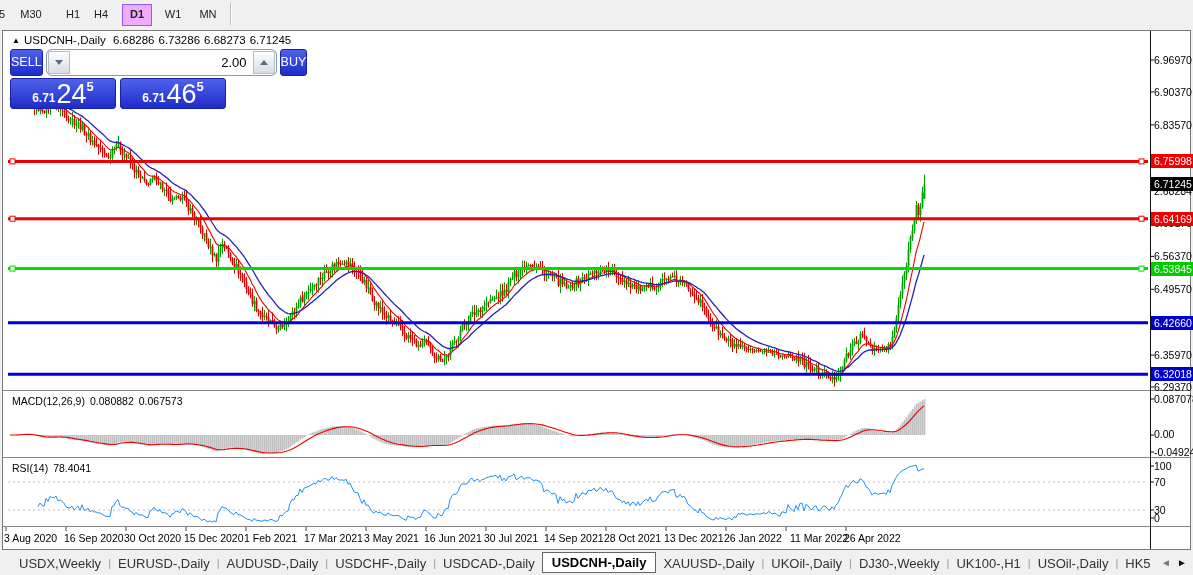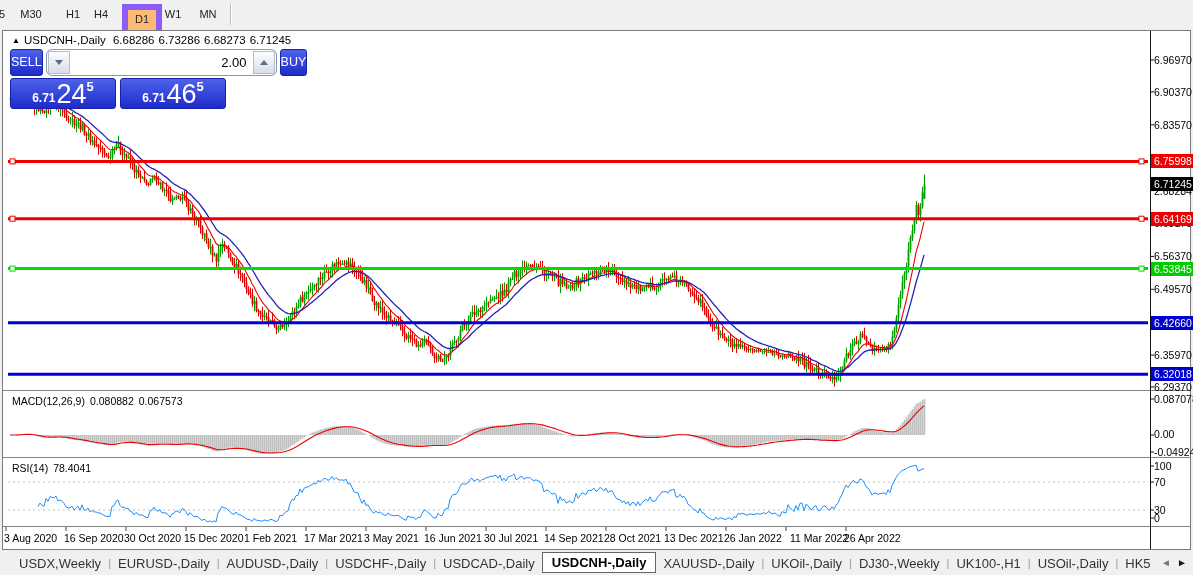--- a/index.html
+++ b/index.html
@@ -2,21 +2,21 @@
 <html><head>
 <meta charset="utf-8">
 <style>
   html,body{margin:0;padding:0;}
   body{width:1193px;height:575px;position:relative;overflow:hidden;background:#f0f0f0;
        font-family:"Liberation Sans",sans-serif;-webkit-user-select:none;user-select:none;}
   
   #toolbar{position:absolute;left:0;top:0;width:1193px;height:30px;background:#f0f0f0;}
   .tf-btn{position:absolute;top:4px;height:20px;line-height:20px;text-align:center;
           font-size:11px;color:#222;cursor:default;}
-  .tf-btn.active{background:#fdba74;border:6px solid #8b5cf6;line-height:18px;}
+  .tf-btn.active{background:#f0abfc;border:1px solid #8b5cf6;line-height:18px;font-weight:bold;}
   .tb-sep{position:absolute;top:3px;left:230px;width:1px;height:22px;background:#bdbdbd;border-right:1px solid #fff;}
   
   #chart-window{position:absolute;left:2px;top:30px;width:1189px;height:520px;background:#fff;border:1px solid #7a7a7a;box-sizing:border-box;}
   #cv{position:absolute;left:0;top:0;}
   #title-line{position:absolute;left:12px;top:34px;font-size:11.5px;color:#000;white-space:nowrap;z-index:4;}
   #title-line .tri{font-size:8px;vertical-align:1px;margin-right:4px;}
   #title-line span{margin-right:4px;}
   
   #trade-panel{position:absolute;left:10px;top:49px;width:218px;z-index:5;}
   .tp-row1{display:flex;height:27px;}

